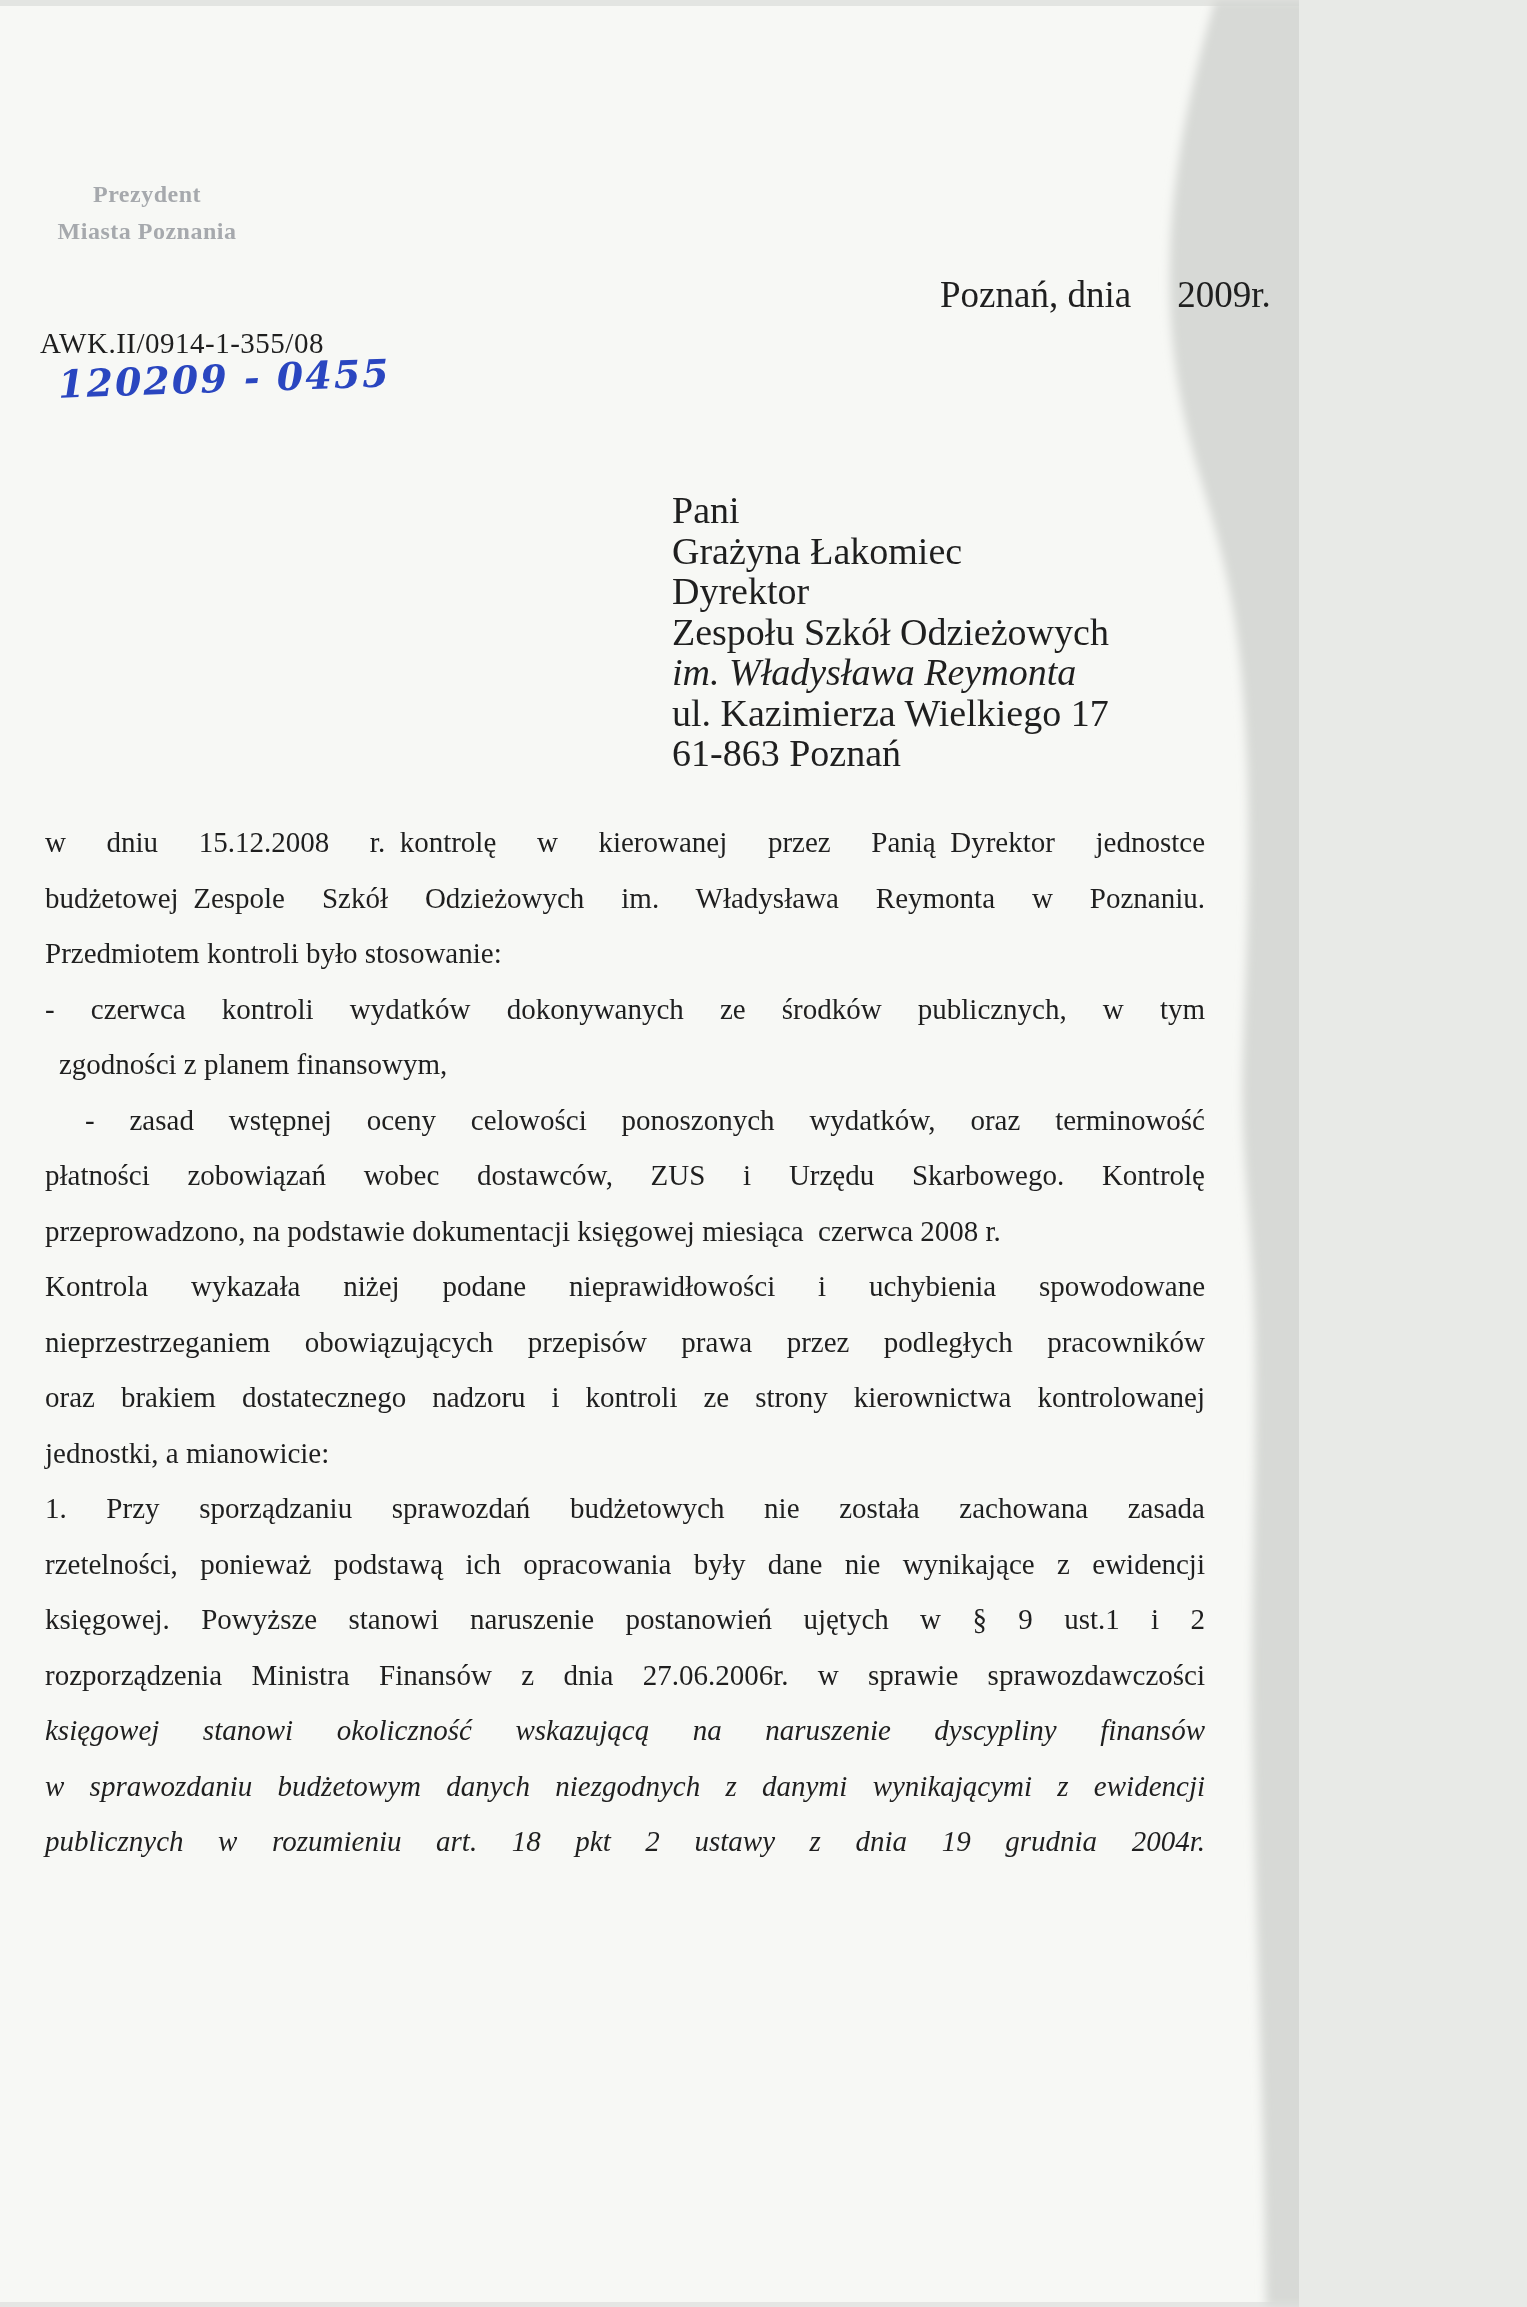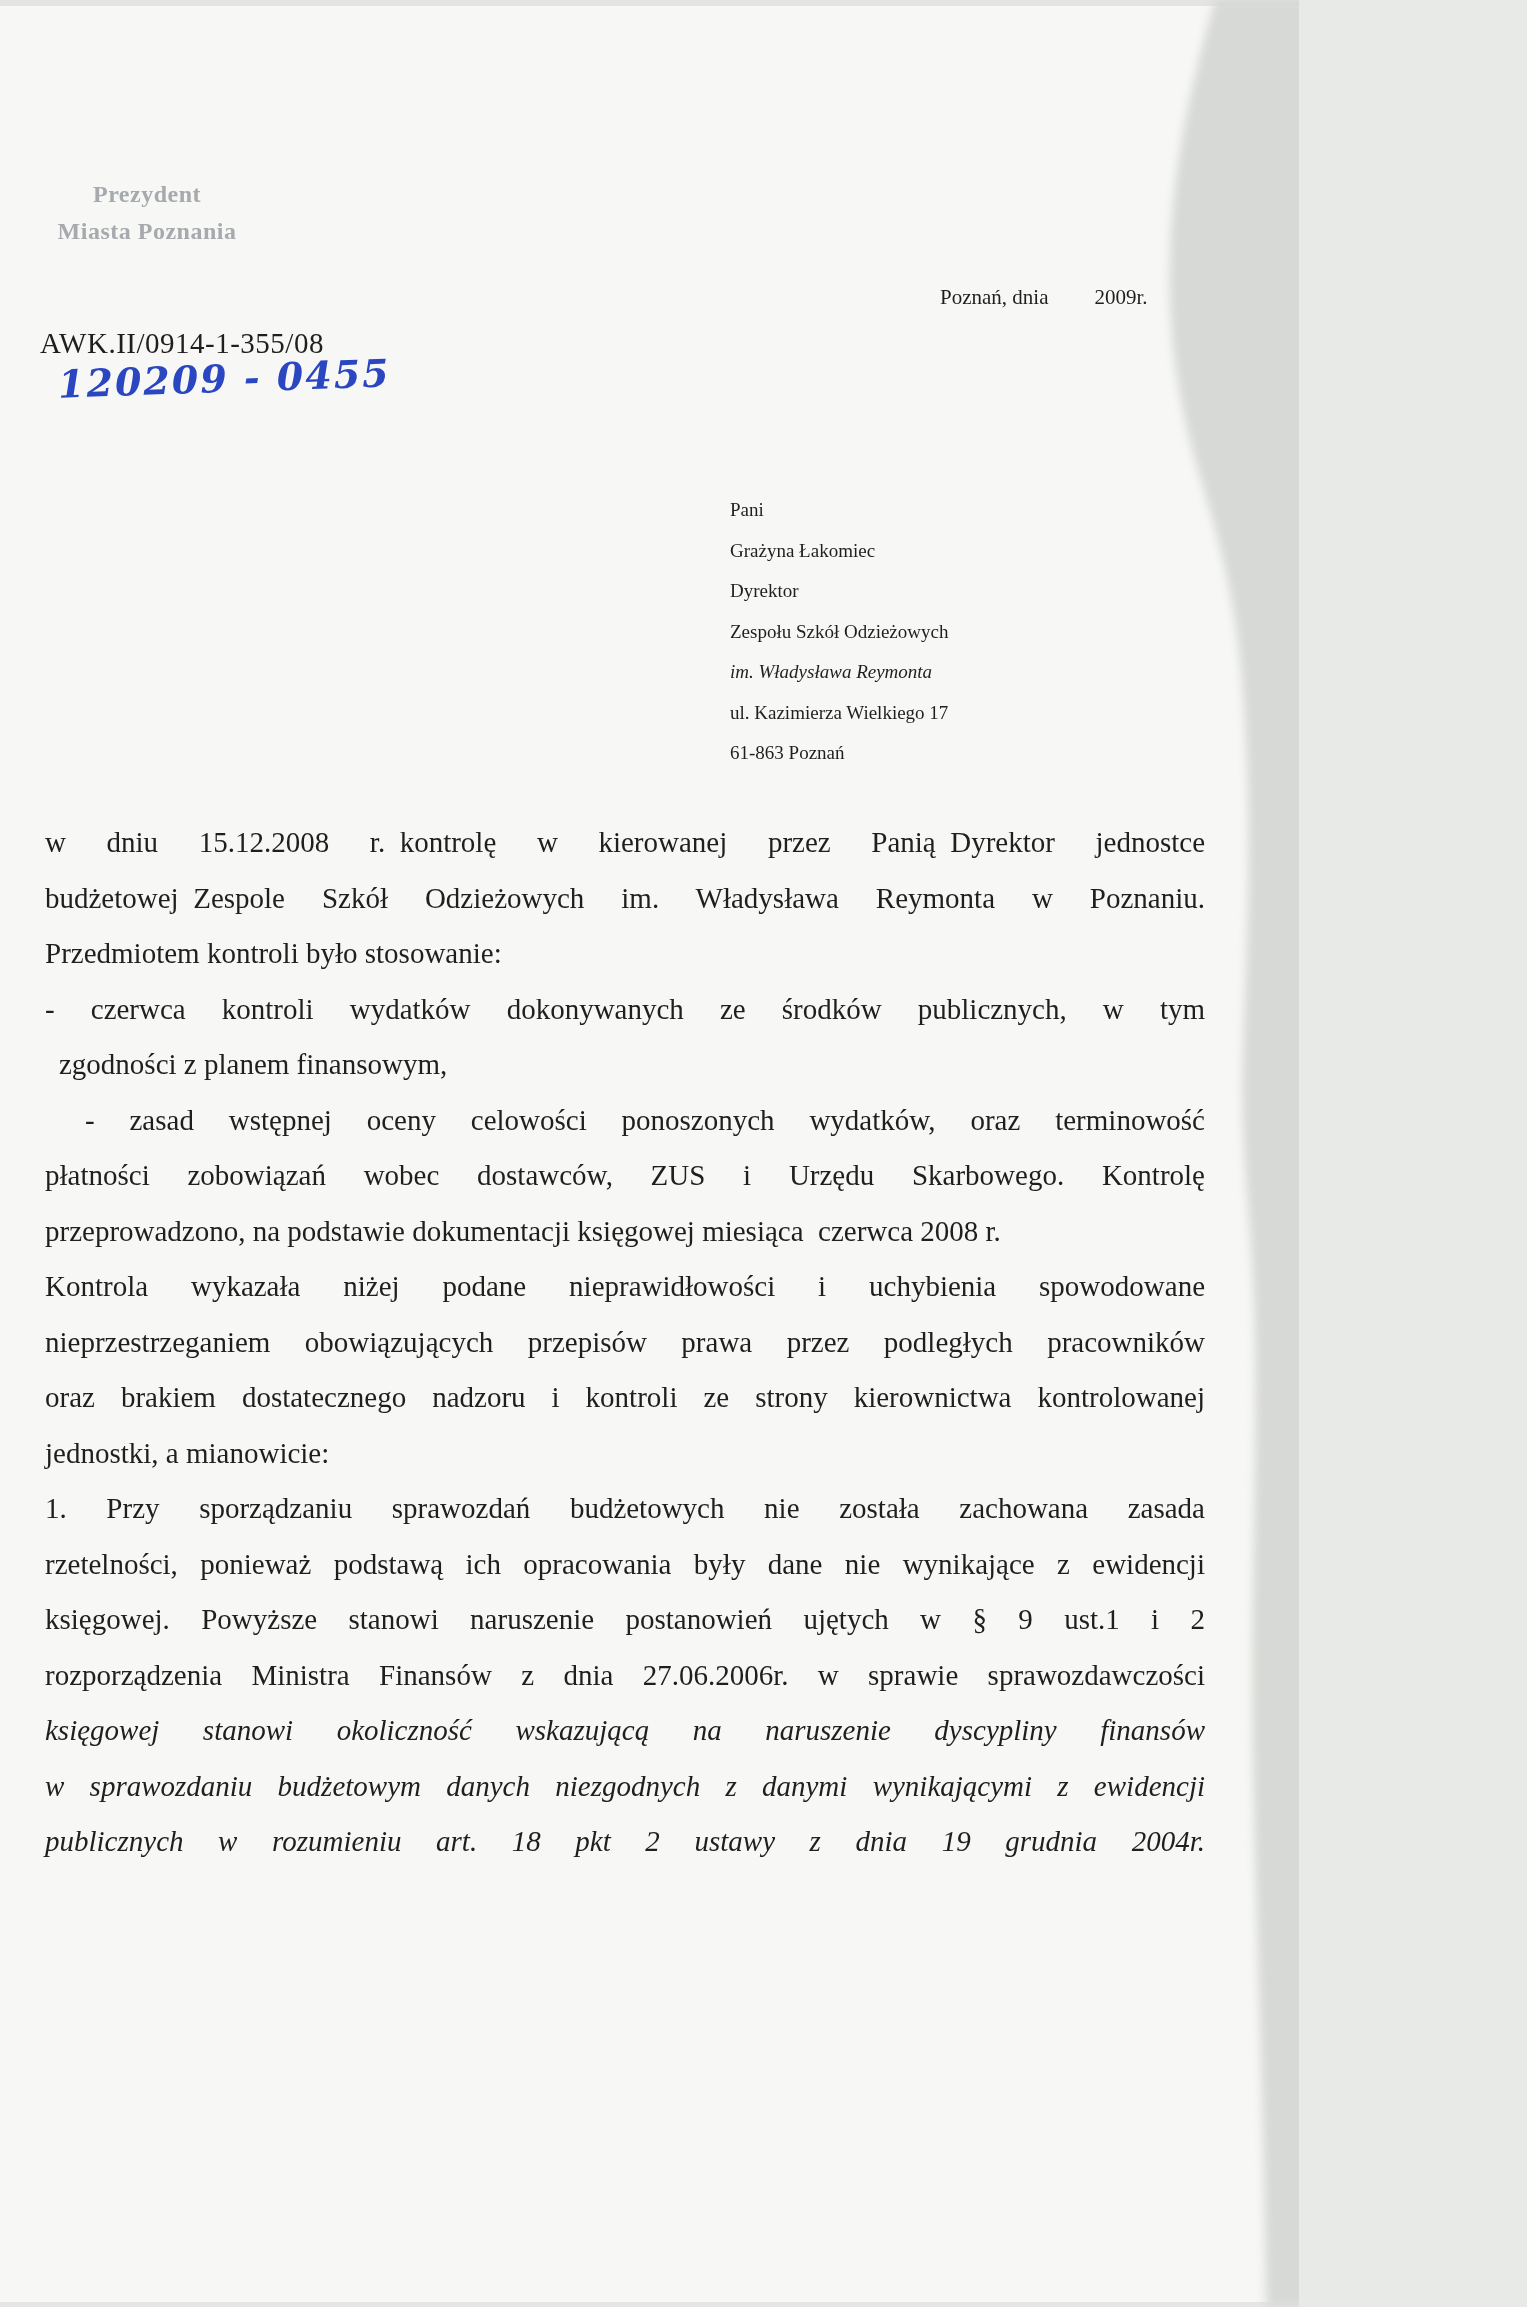--- a/index.html
+++ b/index.html
@@ -15,41 +15,41 @@
   
   #scan-svg { position: absolute; inset: 0; width: 1527px; height: 2307px; }
 
   .sender {
     position: absolute; left: 57px; top: 176px; width: 180px;
     text-align: center; color: #a6a9ad; font-weight: 600;
     font-size: 24px; line-height: 37px; letter-spacing: 0.5px;
   }
   .dateline {
     position: absolute; left: 940px; top: 273px;
-    font-size: 21px; white-space: nowrap; margin-top: 12px;
+    font-size: 37px; white-space: nowrap;
   }
   .dateline .year { margin-left: 46px; }
   .artifact {
     position: absolute; left: 1494px; top: 268px;
     font-size: 30px; color: #a3a6a3;
   }
   .reference {
     position: absolute; left: 40px; top: 327px;
     font-size: 29px; letter-spacing: 0.5px; white-space: nowrap;
   }
   .handwritten {
     position: absolute; left: 58px; top: 356px;
     font-family: "DejaVu Serif", serif;
     font-style: italic; font-weight: 600;
     font-size: 38px; color: #2a46c0; letter-spacing: 2px;
     transform: rotate(-2deg); white-space: nowrap;
   }
   .recipient {
-    position: absolute; left: 730px; top: 490px;
-    font-size: 19px; line-height: 40.5px; white-space: nowrap;
+    position: absolute; left: 672px; top: 490px;
+    font-size: 38px; line-height: 40.5px; white-space: nowrap;
   }
   .body-text {
     position: absolute; left: 45px; top: 815px; width: 1160px;
     font-size: 29px; line-height: 55.5px;
   }
   .body-line { text-align: left; white-space: normal; }
   .body-line.stretch { text-align: justify; text-align-last: justify; }
   .it { font-style: italic; }
   .coa { position: absolute; left: 1312px; top: 88px; }
 </style>

